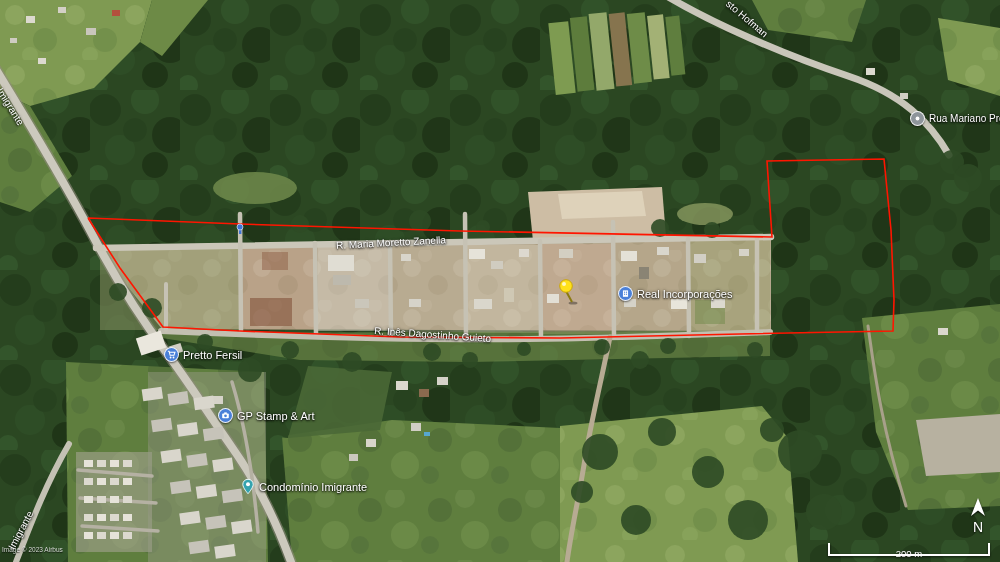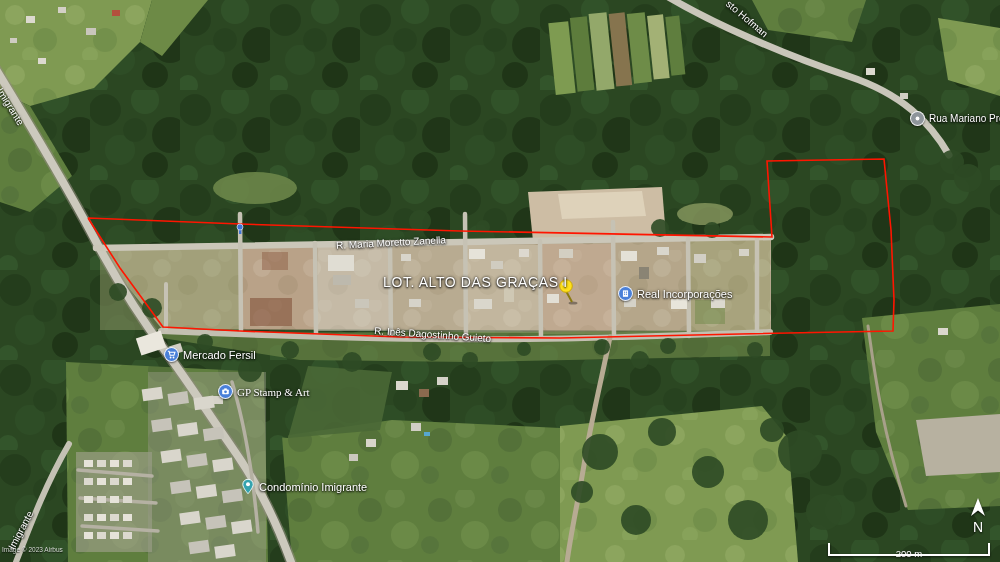--- a/index.html
+++ b/index.html
@@ -268,34 +268,33 @@
     <circle cx="564" cy="284" r="2" fill="#fff7bf"></circle>
   </g>
 </svg>
 
 <span class="lbl" style="left:336px;top:237px;transform:rotate(-3deg);">R. Maria Moretto Zanella</span>
 <span class="lbl" style="left:374px;top:329px;transform:rotate(4deg);">R. Inês Dagostinho Guieto</span>
 <span class="lbl" style="left:4px;top:86px;transform:rotate(58deg);transform-origin:left top;">Imigrante</span>
 <span class="lbl" style="left:6px;top:546px;transform:rotate(-62deg);transform-origin:left top;">Imigrante</span>
 <span class="lbl" style="left:731px;top:-2px;transform:rotate(40deg);transform-origin:left top;">sto Hofman</span>
 
-<span class="lbl lot-lbl" style="left:383px;top:274px;">LOT. ALTO DAS GRAÇAS I</span>
 
 <div class="poi" style="left:164px;top:347px;">
   <span class="poi-dot blue">
     <svg width="11" height="11" viewBox="0 0 12 12">
           <path d="M2 2.5h1.4l1.1 4.4h4.2l1.1-3.4H3.8" fill="none" stroke="#fff" stroke-width="1.1"></path>
           <circle cx="5" cy="9.3" r="1" fill="#fff"></circle>
           <circle cx="8.2" cy="9.3" r="1" fill="#fff"></circle>
         </svg>
   </span>
-  <span class="poi-lbl">Mercado Fersil</span>
-</div>
-
-<div class="poi" style="left:218px;top:384px;font-family:Liberation Serif, serif;">
+  <span class="poi-lbl">Pretto Fersil</span>
+</div>
+
+<div class="poi" style="left:218px;top:408px;">
   <span class="poi-dot blue">
     <svg width="11" height="11" viewBox="0 0 12 12">
           <rect x="4.6" y="2.6" width="2.8" height="1.8" fill="#fff"></rect>
           <rect x="2.4" y="3.8" width="7.2" height="5.2" rx=".9" fill="#fff"></rect>
           <circle cx="6" cy="6.4" r="1.5" fill="#4a80d9"></circle>
         </svg>
   </span>
   <span class="poi-lbl">GP Stamp &amp; Art</span>
 </div>
 

